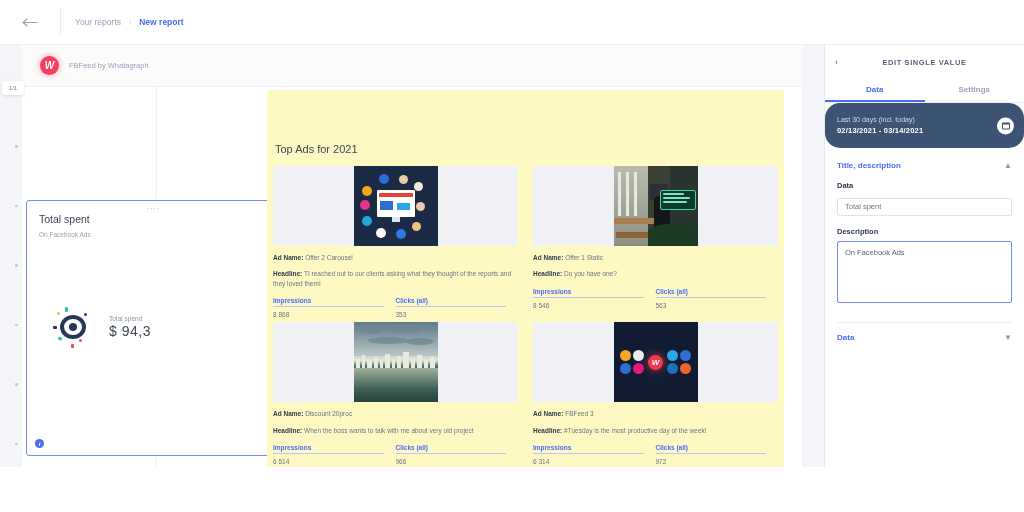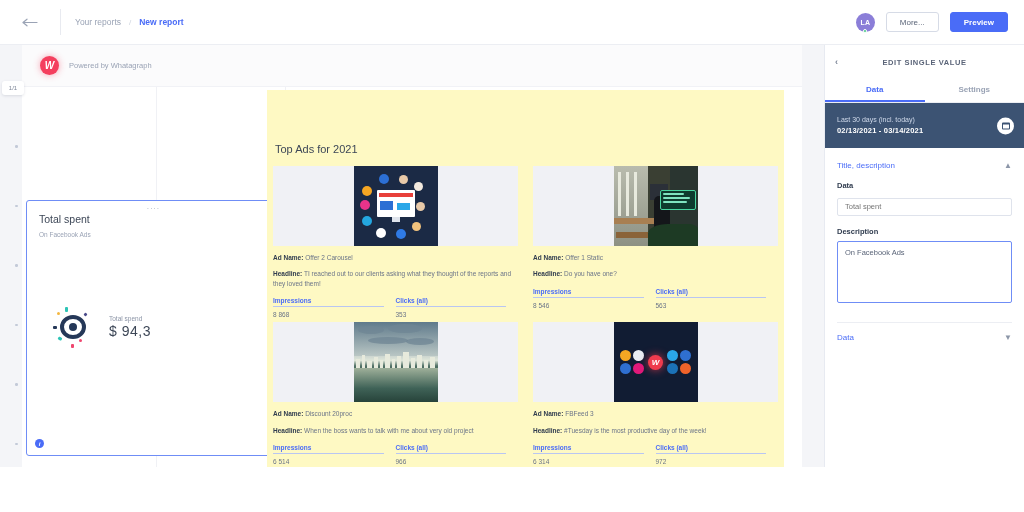--- a/index.html
+++ b/index.html
@@ -196,35 +196,35 @@
     font-size:7.5px; color:#5a6478; letter-spacing:.6px; font-weight:600; margin-top:6px;
   }
   .rp-back { position:absolute; left:10px; top:0; height:22px; display:flex; align-items:center; color:#7c8597; font-size:9px; }
   .rp-tabs { display:flex; border-bottom:1px solid #eceef3; margin-top:5px; }
   .rp-tab {
     flex:1; text-align:center; font-size:8px; padding:7px 0 6px; color:#9aa3b5; cursor:pointer;font-weight:bold;
   }
   .rp-tab.active { color:#4a6cf7; font-weight:600; border-bottom:2px solid #4a6cf7; }
   .rp-date {
     margin:0; height:45px; background:#3c5373; display:flex; align-items:center;
-    padding:0 12px; position:relative;
+    padding:0 12px; position:relative;border-radius:15px;
   }
   .rp-date-txt .d1 { font-size:7px; color:#cfd9ea; margin-bottom:3px; }
   .rp-date-txt .d2 { font-size:7.5px; color:#ffffff; font-weight:700; letter-spacing:.2px; }
   .rp-cal {
     position:absolute; right:10px; top:50%; transform:translateY(-50%);
     width:17px; height:17px; border-radius:50%; background:#fff;
     display:flex; align-items:center; justify-content:center;
   }
   .rp-cal s { display:block; width:8px; height:7px; border:1.2px solid #3c5373; border-top-width:2.5px; border-radius:1px; }
   .rp-sec {
     display:flex; align-items:center; justify-content:space-between;
     padding:13px 12px 0 12px;
   }
-  .rp-sec-title { font-size:8px; color:#4a6cf7; font-weight:400; }
+  .rp-sec-title { font-size:8px; color:#4a6cf7; font-weight:700; }
   .rp-chev { color:#8c96a8; font-size:8px; }
   .rp-field { padding:0 12px; margin-top:11px; }
   .rp-label { font-size:7.5px; color:#2f3b4e; font-weight:700; margin-bottom:5px; }
   .rp-input {
     width:100%; height:18px; border:1px solid #dfe3ec; border-radius:2px;
     font-size:7.5px; color:#8d96a8; padding:0 7px; background:#fff;
     font-family:"Liberation Sans", sans-serif;
   }
   .rp-textarea {
     width:100%; height:62px; border:1.2px solid #6f8df6; border-radius:2px;
@@ -245,38 +245,30 @@
       <svg width="17" height="9" viewBox="0 0 17 9">
           <path d="M1 4.5h14M1 4.5l4-3.3M1 4.5l4 3.3" stroke="#9aa3b5" stroke-width="1.2" fill="none" stroke-linecap="round"></path>
         </svg>
     </div>
     <div class="topbar-divider"></div>
     <div class="breadcrumb">
       <span class="bc-muted">Your reports</span>
       <span class="bc-sep">/</span>
       <span class="bc-active">New report</span>
     </div>
-    <div class="topbar-right">
-      <div class="avatar">
-        <span>LA</span>
-        <span class="avatar-dot"></span>
-      </div>
-      <div class="btn btn-ghost">More...</div>
-      <div class="btn btn-primary">Preview</div>
-    </div>
   </div>
 
   <div class="canvas">
     <div class="paper"></div>
     <div class="col-sep" style="left:156px;"></div>
     <div class="col-sep" style="left:285px;"></div>
 
     <div class="brand-strip">
       <div class="brand-logo">W</div>
-      <div class="brand-text">Powered by Whatagraph</div>
+      <div class="brand-text">FBFeed by Whatagraph</div>
     </div>
 
     <div class="page-badge">1/1</div>
 
     <div class="grid-dots">
       <i></i>
         <i></i>
         <i></i>
         <i></i>
         <i></i>

